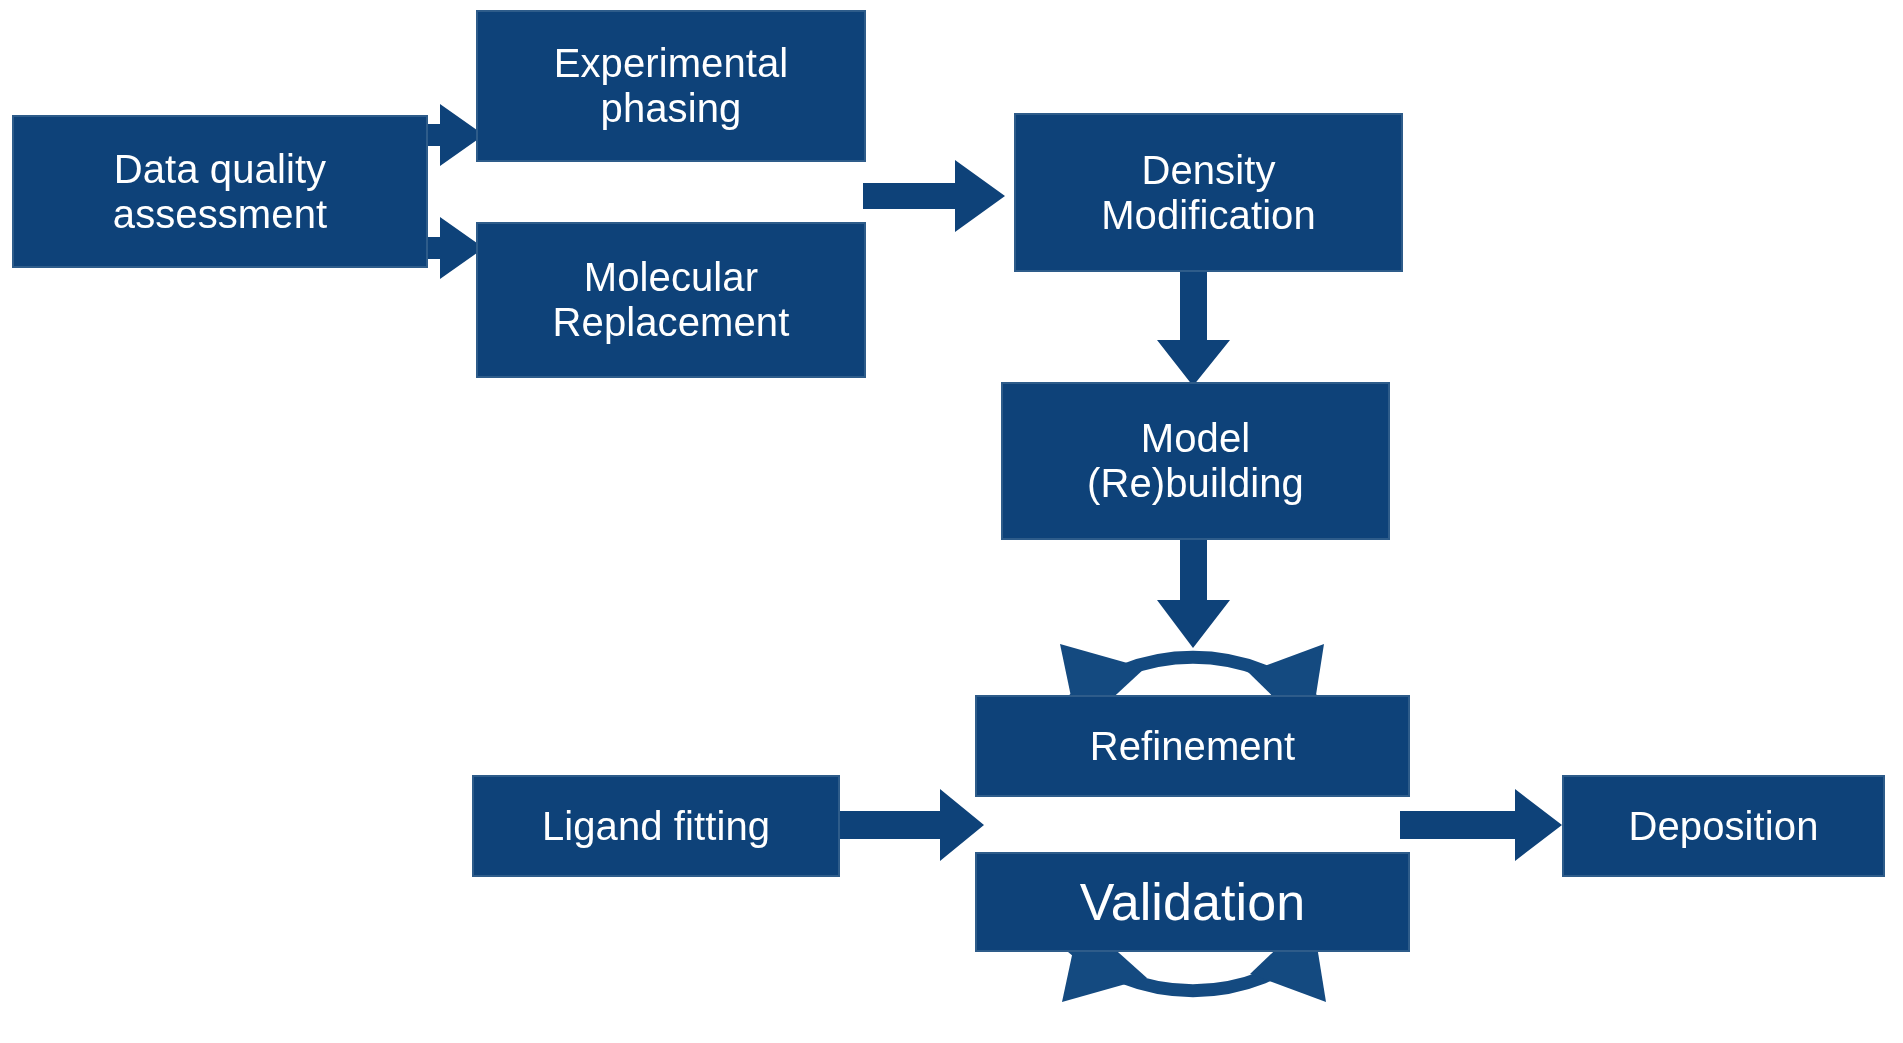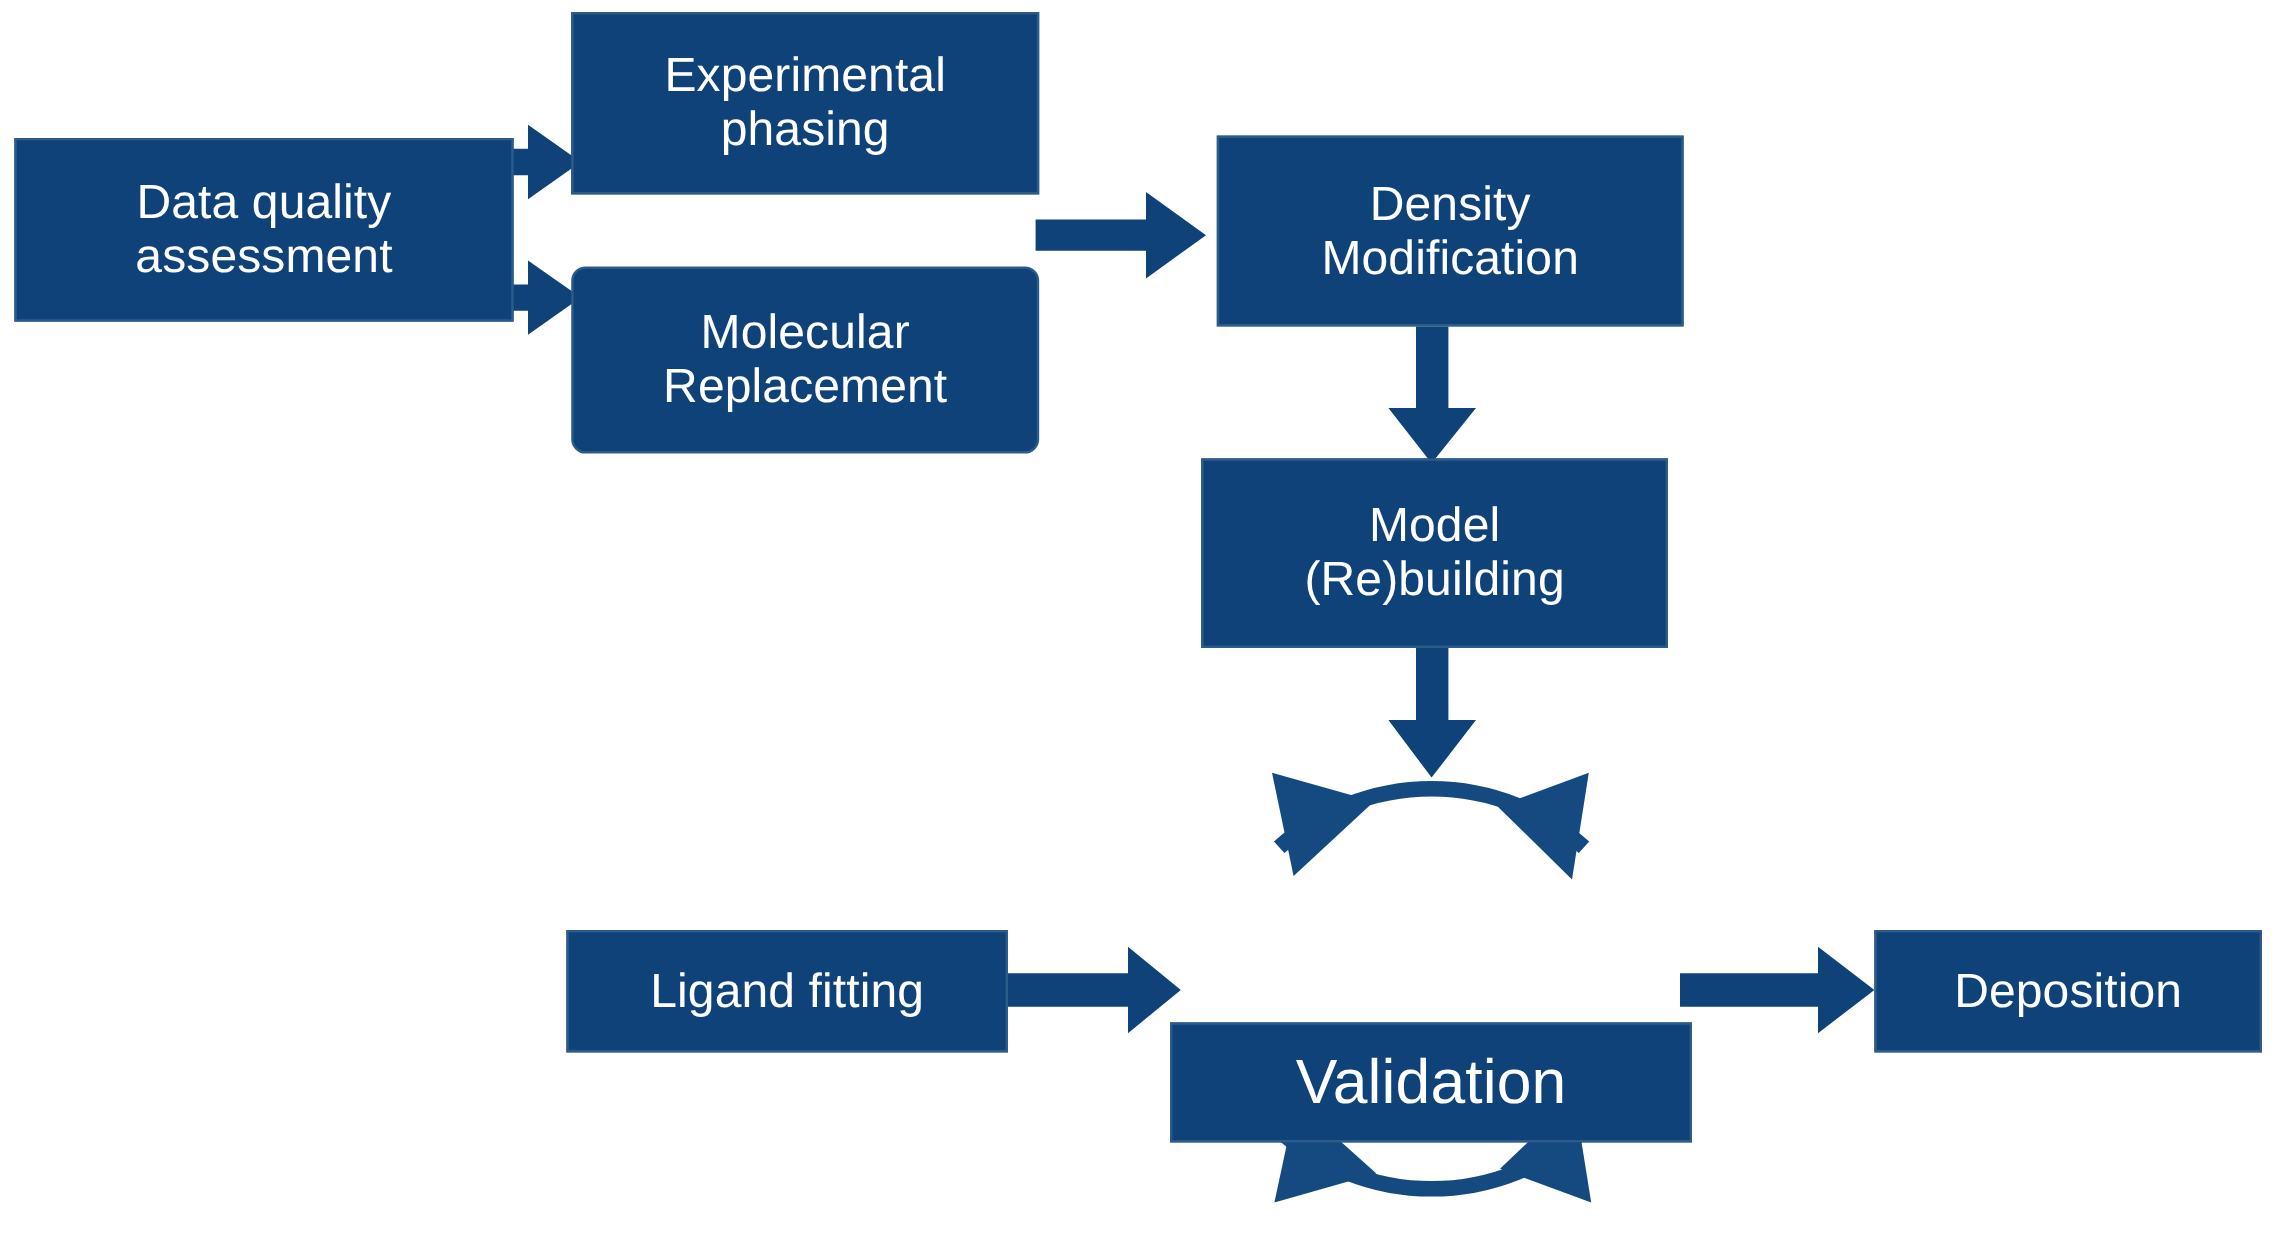--- a/index.html
+++ b/index.html
@@ -85,29 +85,30 @@
 
     <polygon class="cycle-head" points="1326,1002 1250,974 1312,915"></polygon>
   </svg>
 
   <div class="node" style="left:12px; top:115px; width:416px; height:153px; font-size:40px;">Data quality
 assessment</div>
 
   <div class="node" style="left:476px; top:10px; width:390px; height:152px; font-size:40px;">Experimental
 phasing</div>
 
-  <div class="node" style="left:476px; top:222px; width:390px; height:156px; font-size:40px;border-radius:12px;">Molecular
+  <div class="node" style="left:476px; top:222px; width:390px; height:156px; font-size:40px;">Molecular
 Replacement</div>
 
   <div class="node" style="left:1014px; top:113px; width:389px; height:159px; font-size:40px;">Density
 Modification</div>
 
   <div class="node" style="left:1001px; top:382px; width:389px; height:158px; font-size:40px;">Model
 (Re)building</div>
 
+  <div class="node cycle-node" style="left:975px; top:695px; width:435px; height:102px; font-size:40px;">Refinement</div>
 
   <div class="node cycle-node" style="left:975px; top:852px; width:435px; height:100px; font-size:52px;">Validation</div>
 
   <div class="node" style="left:472px; top:775px; width:368px; height:102px; font-size:40px;">Ligand fitting</div>
 
   <div class="node" style="left:1562px; top:775px; width:323px; height:102px; font-size:40px;">Deposition</div>
 
 </div>
 
 </body></html>

